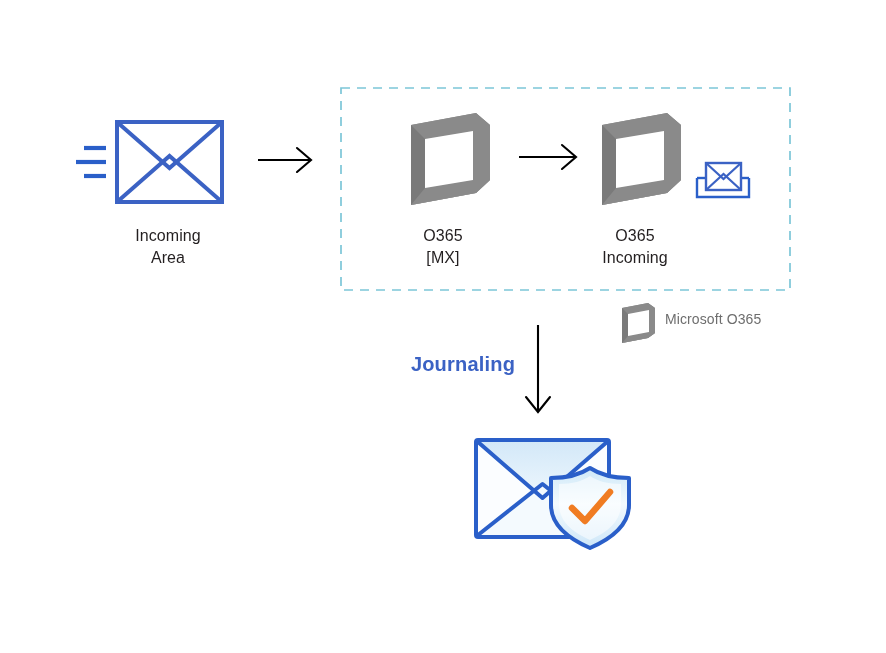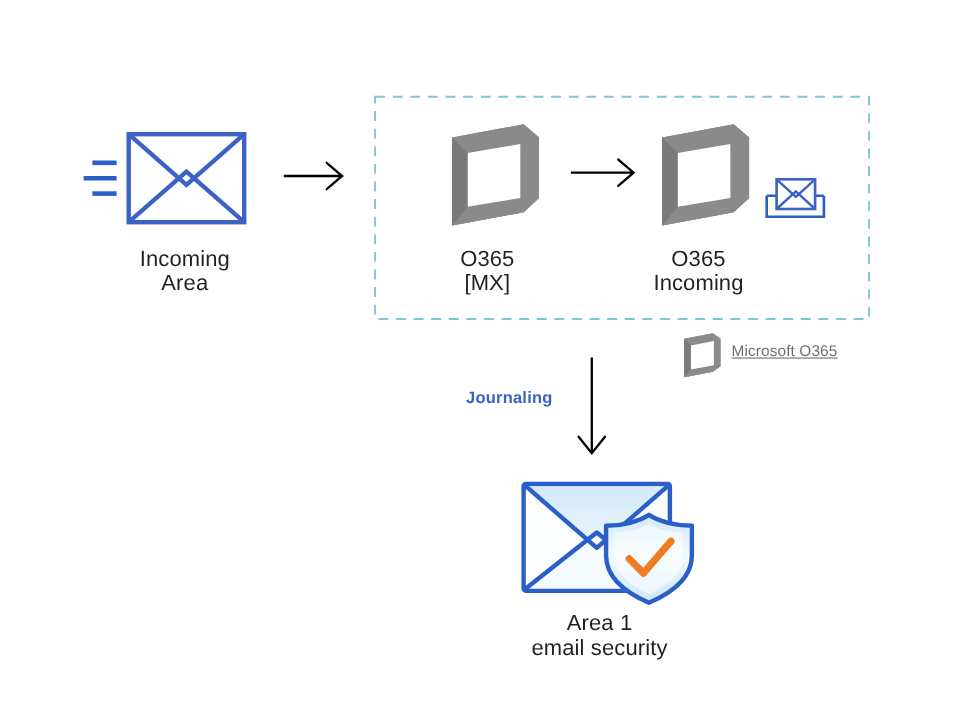--- a/index.html
+++ b/index.html
@@ -26,21 +26,21 @@
   .layer-svg {
     position: absolute;
     left: 0;
     top: 0;
     width: 886px;
     height: 653px;
   }
   .node-label {
     position: absolute;
     text-align: center;
-    font-size: 20px;
+    font-size: 16px;
     line-height: 22px;
     color: #231f20;
     white-space: pre;
     letter-spacing: 0.1px;
   }
   .label-incoming {
     left: 68px;
     top: 225px;
     width: 200px;
   }
@@ -58,34 +58,33 @@
     left: 445px;
     top: 556px;
     width: 200px;
   }
   .label-journaling {
     position: absolute;
     left: 371px;
     top: 353px;
     width: 184px;
     text-align: center;
-    font-size: 15px;
+    font-size: 20px;
     font-weight: bold;
     color: #3b62c4;
     letter-spacing: 0.2px;
   }
   .legend-text {
     position: absolute;
     left: 665px;
     top: 311px;
     font-size: 14px;
     color: #6e6e6e;
     white-space: pre;
     letter-spacing: 0.1px;
-    text-decoration: underline;
   }
 </style>
 </head>
 <body>
 
 <div id="diagram-root">
 
   <svg class="layer-svg" viewBox="0 0 886 653">
 
     <defs>
@@ -211,17 +210,16 @@
   </svg>
 
   <div class="node-label label-incoming"><span>Incoming</span><br><span>Area</span></div>
 
   <div class="node-label label-mx"><span>O365</span><br><span>[MX]</span></div>
 
   <div class="node-label label-inboxes"><span>O365</span><br><span>Incoming</span></div>
 
   <div class="label-journaling">Journaling</div>
 
-  <div class="node-label label-area1"><span>Area 1</span><br><span>email security</span></div>
 
   <div class="legend-text">Microsoft O365</div>
 
 </div>
 
 </body></html>

